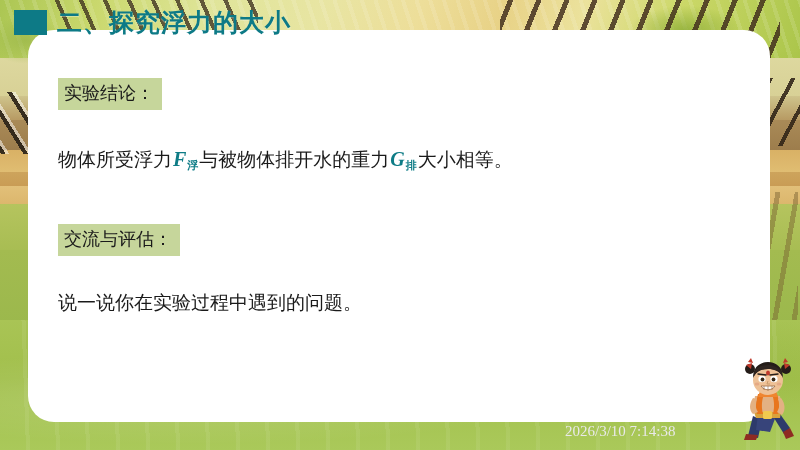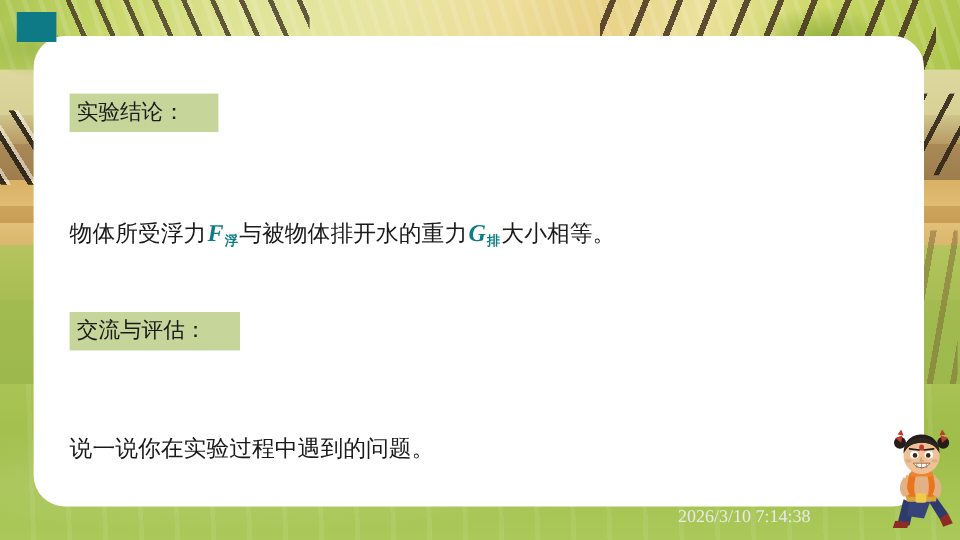--- a/index.html
+++ b/index.html
@@ -170,32 +170,31 @@
   
   .content {
     position: absolute;
     left: 58px;
     top: 78px;
     width: 660px;
   }
   .hl-box {
     display: inline-block;
     background: #c6d69b;
-    padding: 4px 28px 5px 6px;
+    padding: 4px 8px 5px 6px;
     font-size: 18px;
     color: #1a1a1a;
     line-height: 1.25;
     white-space: nowrap;
   }
   .para {
     font-size: 19px;
     color: #1a1a1a;
     line-height: 1.4;
     white-space: nowrap;
-    margin-top: 36px;
   }
   .spacer-a { height: 35px; }
   .spacer-b { height: 51px; }
   .spacer-c { height: 34px; }
 
   .sym {
     color: #0e7c86;
     font-family: "Liberation Serif", "DejaVu Serif", serif;
     font-weight: bold;
     font-style: italic;
@@ -247,20 +246,21 @@
   <div class="branches-right"></div>
   <div class="branch-diag-left"></div>
   <div class="branch-diag-right"></div>
   <div class="fence-right"></div>
   <div class="grass-bottom"></div>
 
   <div class="card"></div>
 
   <div class="title-row">
     <div class="title-bullet"></div>
+    <div class="title-text">二、探究浮力的大小</div>
   </div>
 
   <div class="content">
 
     <div>
       <span class="hl-box">实验结论：</span>
       <div class="spacer-a"></div>
       <div class="para"><span>物体所受浮力</span><span class="sym"><span>F</span><sub>浮</sub></span><span>与被物体排开水的重力</span><span class="sym"><span>G</span><sub>排</sub></span><span>大小相等。</span></div>
     </div>
 

